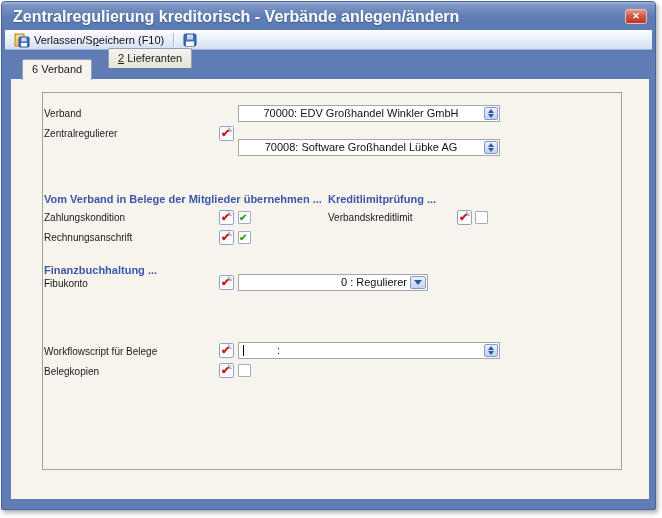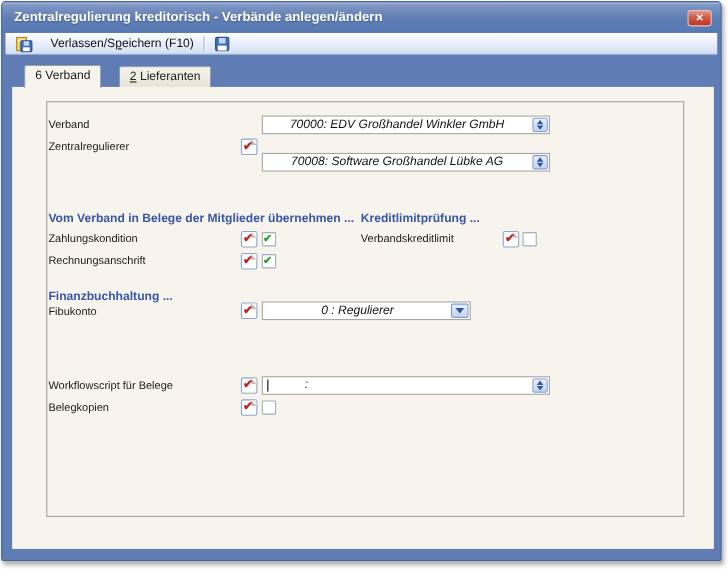--- a/index.html
+++ b/index.html
@@ -15,58 +15,58 @@
   }
 
   
   .titlebar {
     position: absolute; left: 0; top: 0; right: 0; height: 27px;
     background: linear-gradient(#A3B4D6 0%, #7D95C3 12%, #5F7DB4 55%, #587AB4 100%);
     border-radius: 3px 3px 0 0;
   }
   .titlebar .title {
     position: absolute; left: 11px; top: 6px;
-    color: #FFFFFF; font-size: 12px; font-weight: bold;
+    color: #FFFFFF; font-size: 16px; font-weight: bold;
     text-shadow: 0 1px 1px rgba(40,50,80,.45);
     white-space: nowrap;
   }
   .close-btn {
     position: absolute; right: 8px; top: 7px; width: 22px; height: 15px;
     background: linear-gradient(#E29A8D 0%, #D05A46 45%, #BE3621 100%);
     border: 1px solid #EFC0B8; border-radius: 3px;
     color: #FFFFFF; font-size: 9px; font-weight: bold;
     text-align: center; line-height: 13px; cursor: default;
   }
 
   
   .toolbar {
     position: absolute; left: 3px; right: 3px; top: 28px; height: 20px;
     background: linear-gradient(#FBFDFF 0%, #E9EFFA 50%, #D5E0F5 100%);
     border-bottom: 1px solid #9FB0D6;
     display: flex; align-items: center; padding: 0 4px;
   }
   .tb-btn { display: flex; align-items: center; gap: 4px; padding: 1px 5px; height: 18px; }
-  .tb-btn .tb-label { font-size: 11px; color: #111111; white-space: nowrap; margin-left: 12px; }
+  .tb-btn .tb-label { font-size: 11px; color: #111111; white-space: nowrap; }
   .tb-sep { width: 1px; height: 14px; background: #A5B6DA; margin: 0 4px;
     box-shadow: 1px 0 0 #FFFFFF; }
   .tb-icon-btn { display: flex; align-items: center; justify-content: center;
     width: 24px; height: 18px; }
   u { text-decoration: underline; }
 
   
   .tab { position: absolute; height: 20px; font-size: 11px; color: #1A1A1A;
     padding: 0 9px; line-height: 19px; white-space: nowrap; }
   .tab.active {
     left: 20px; top: 57px; height: 21px;
     background: #F6F4ED;
     border: 1px solid #93A0B4; border-bottom: none;
     border-radius: 2px 2px 0 0; z-index: 3;
   }
   .tab.inactive {
-    left: 106px; top: 58px;
+    left: 106px; top: 46px;
     background: linear-gradient(#F5F3EC 0%, #E6E3D7 100%);
     border: 1px solid #93A0B4; border-bottom: none;
     border-radius: 2px 2px 0 0; z-index: 1; color: #222222;
   }
 
   
   .page {
     position: absolute; left: 9px; top: 77px; width: 638px; height: 420px;
     background: #F6F4ED; z-index: 2;
   }
@@ -102,21 +102,20 @@
   .checkbox .mark {
     position: absolute; left: 0px; top: -1px; font-size: 10px; font-weight: bold;
     color: #2E9E2E; line-height: 13px; display: none;
   }
   .checkbox.checked .mark { display: block; }
 
   
   .combo {
     position: absolute; height: 17px; background: #FFFFFF;
     border: 1px solid #A6A6A6;
-    font-style: italic;
   }
   .combo .val {
     position: absolute; left: 2px; right: 18px; top: 1px;
     font-size: 11px; line-height: 13px; color: #111111;
     text-align: center; white-space: nowrap; overflow: hidden;
   }
   .combo .val.left { text-align: left; padding-left: 36px; }
   .spinbtn {
     position: absolute; right: 1px; top: 1px; bottom: 1px; width: 14px;
     background: linear-gradient(#EAF0FB 0%, #C3D3EF 100%);
@@ -247,21 +246,21 @@
     </div>
 
     <span class="sect" style="left:33px; top:185px">Finanzbuchhaltung ...</span>
     <div class="row" style="top:0">
       <span class="lbl" style="left:33px; top:199px">Fibukonto</span>
       <span class="redcheck checked" style="left:208px; top:196px">
           <span class="fold"></span>
           <span class="mark">✔</span>
         </span>
       <div class="combo" style="left:227px; top:195px; width:190px">
-        <span class="val" style="text-align:center; padding-left:2px; right:20px">0 : Regulierer</span>
+        <span class="val" style="text-align:right; padding-left:2px; right:20px">0 : Regulierer</span>
         <span class="dropbtn">
             <span class="tri"></span>
           </span>
       </div>
     </div>
 
     <div class="row" style="top:0">
       <span class="lbl" style="left:33px; top:267px">Workflowscript für Belege</span>
       <span class="redcheck checked" style="left:208px; top:264px">
           <span class="fold"></span>

